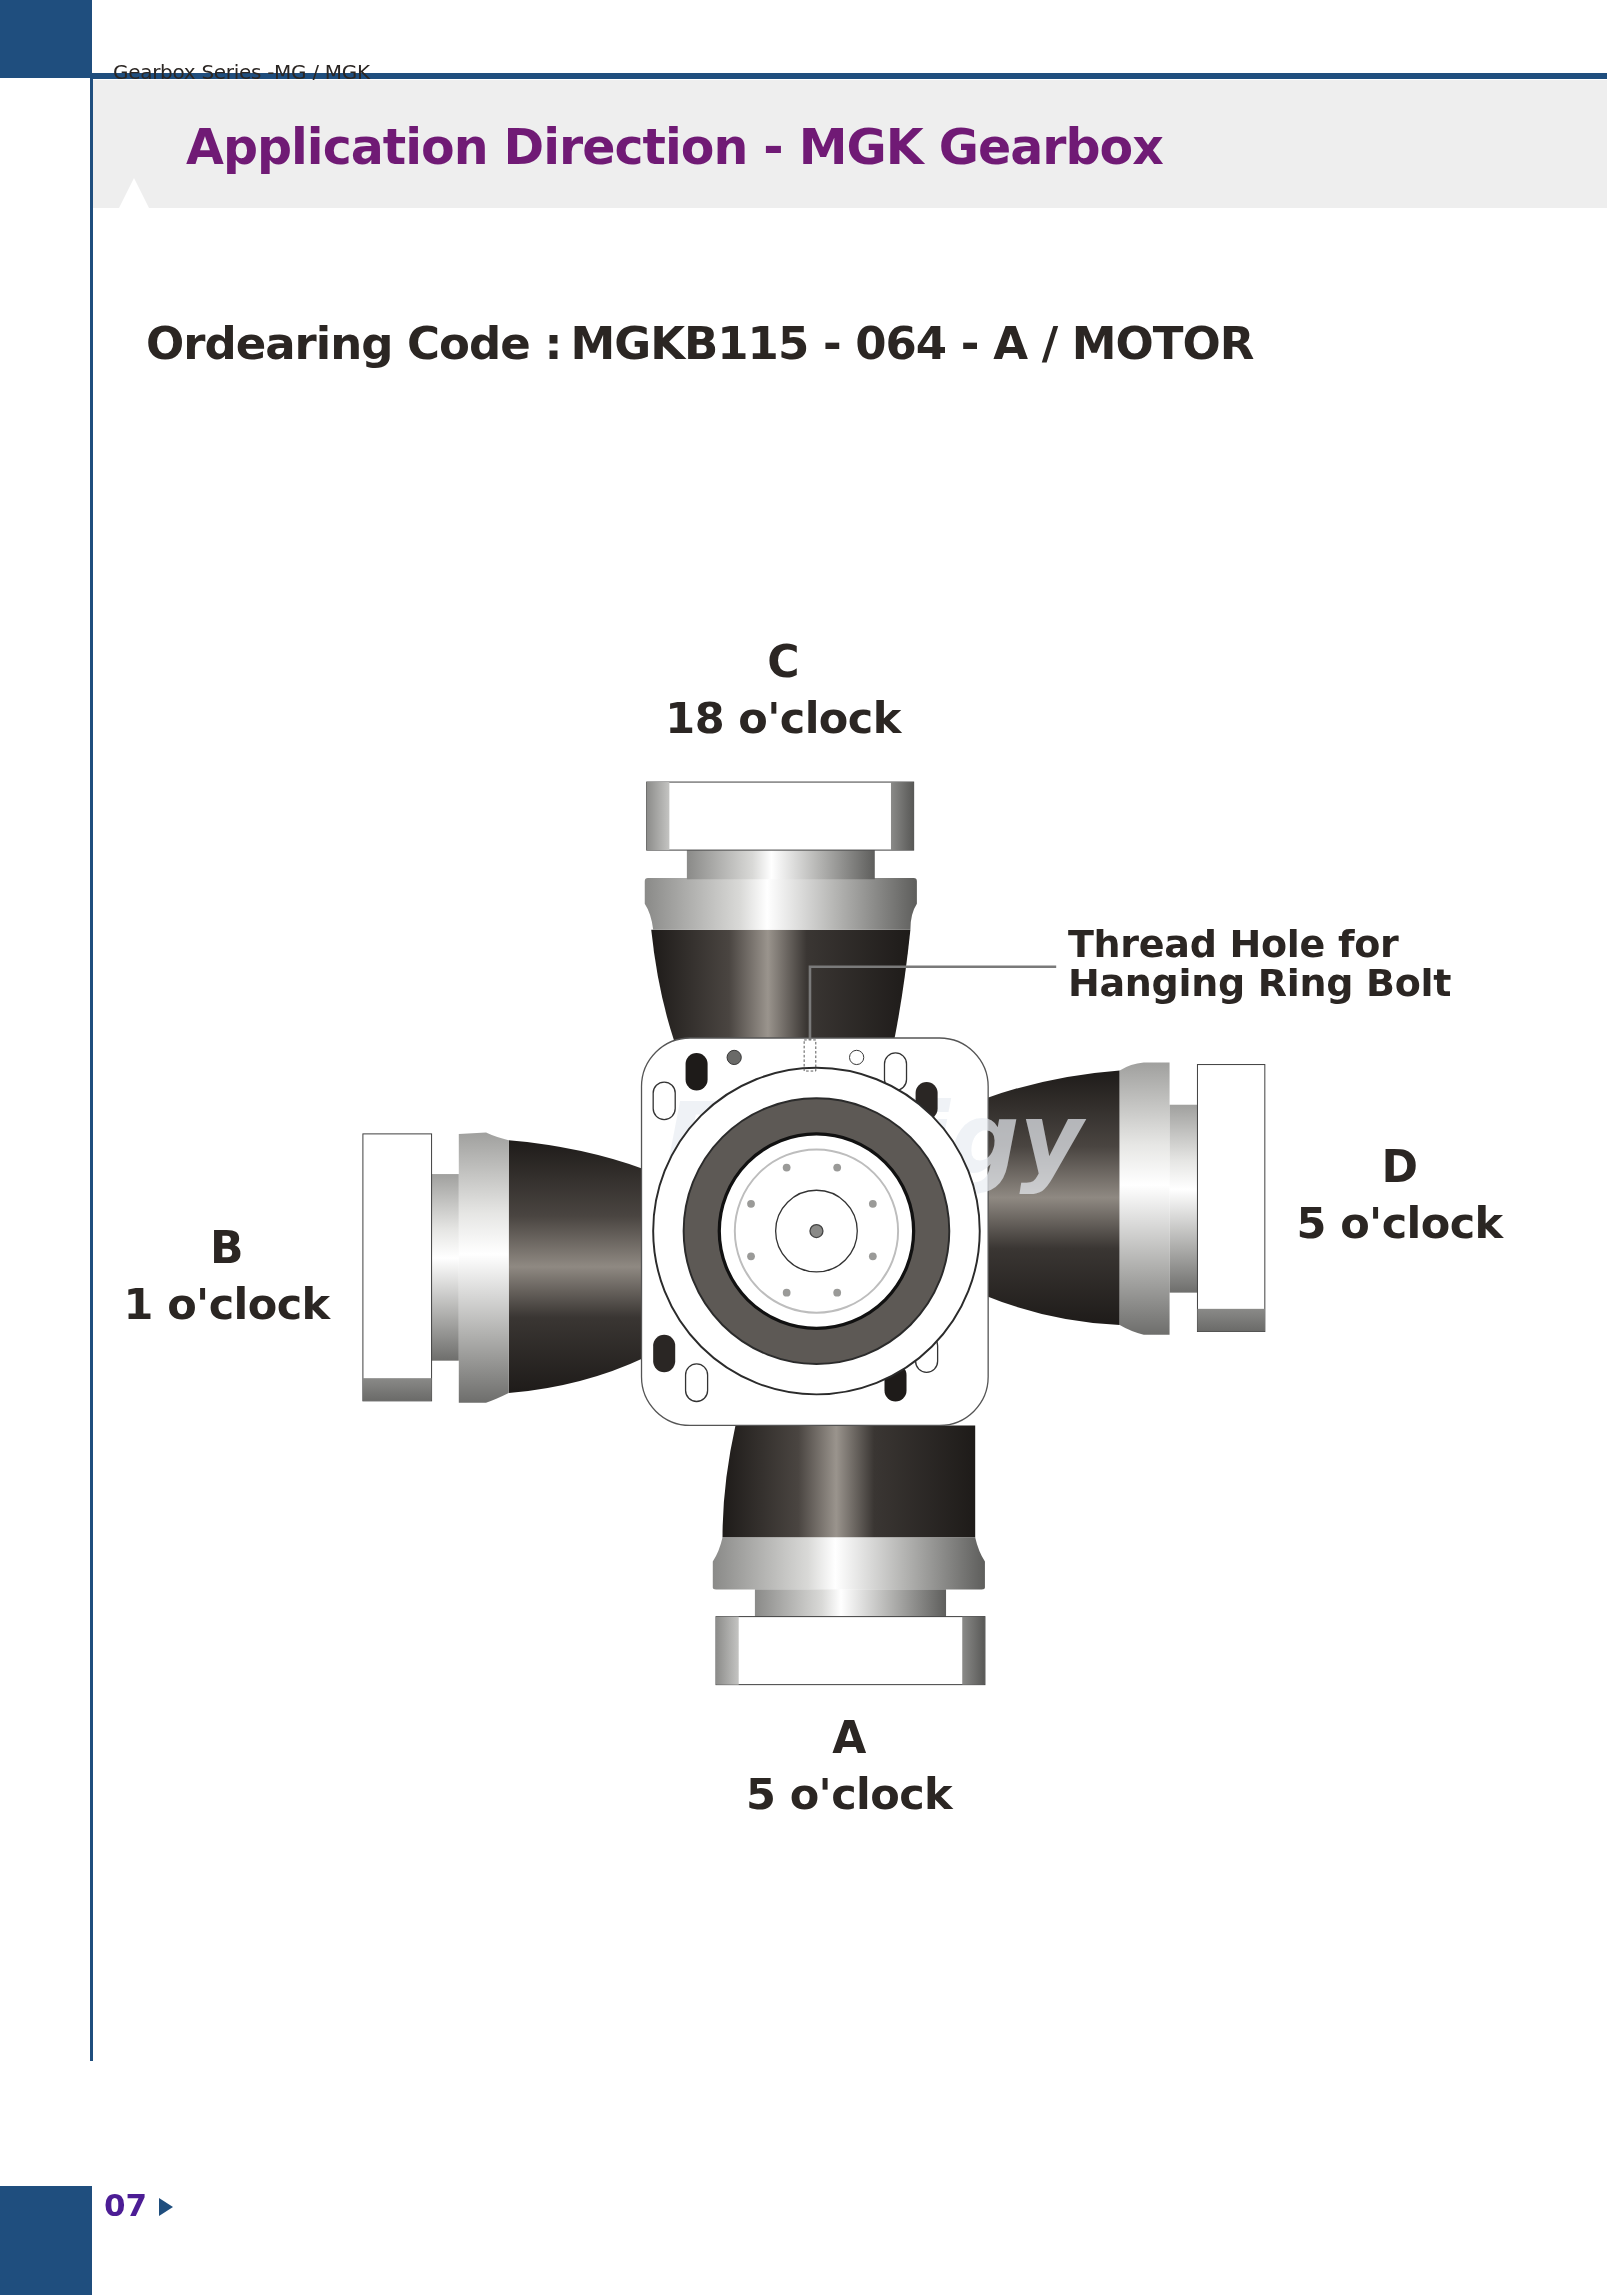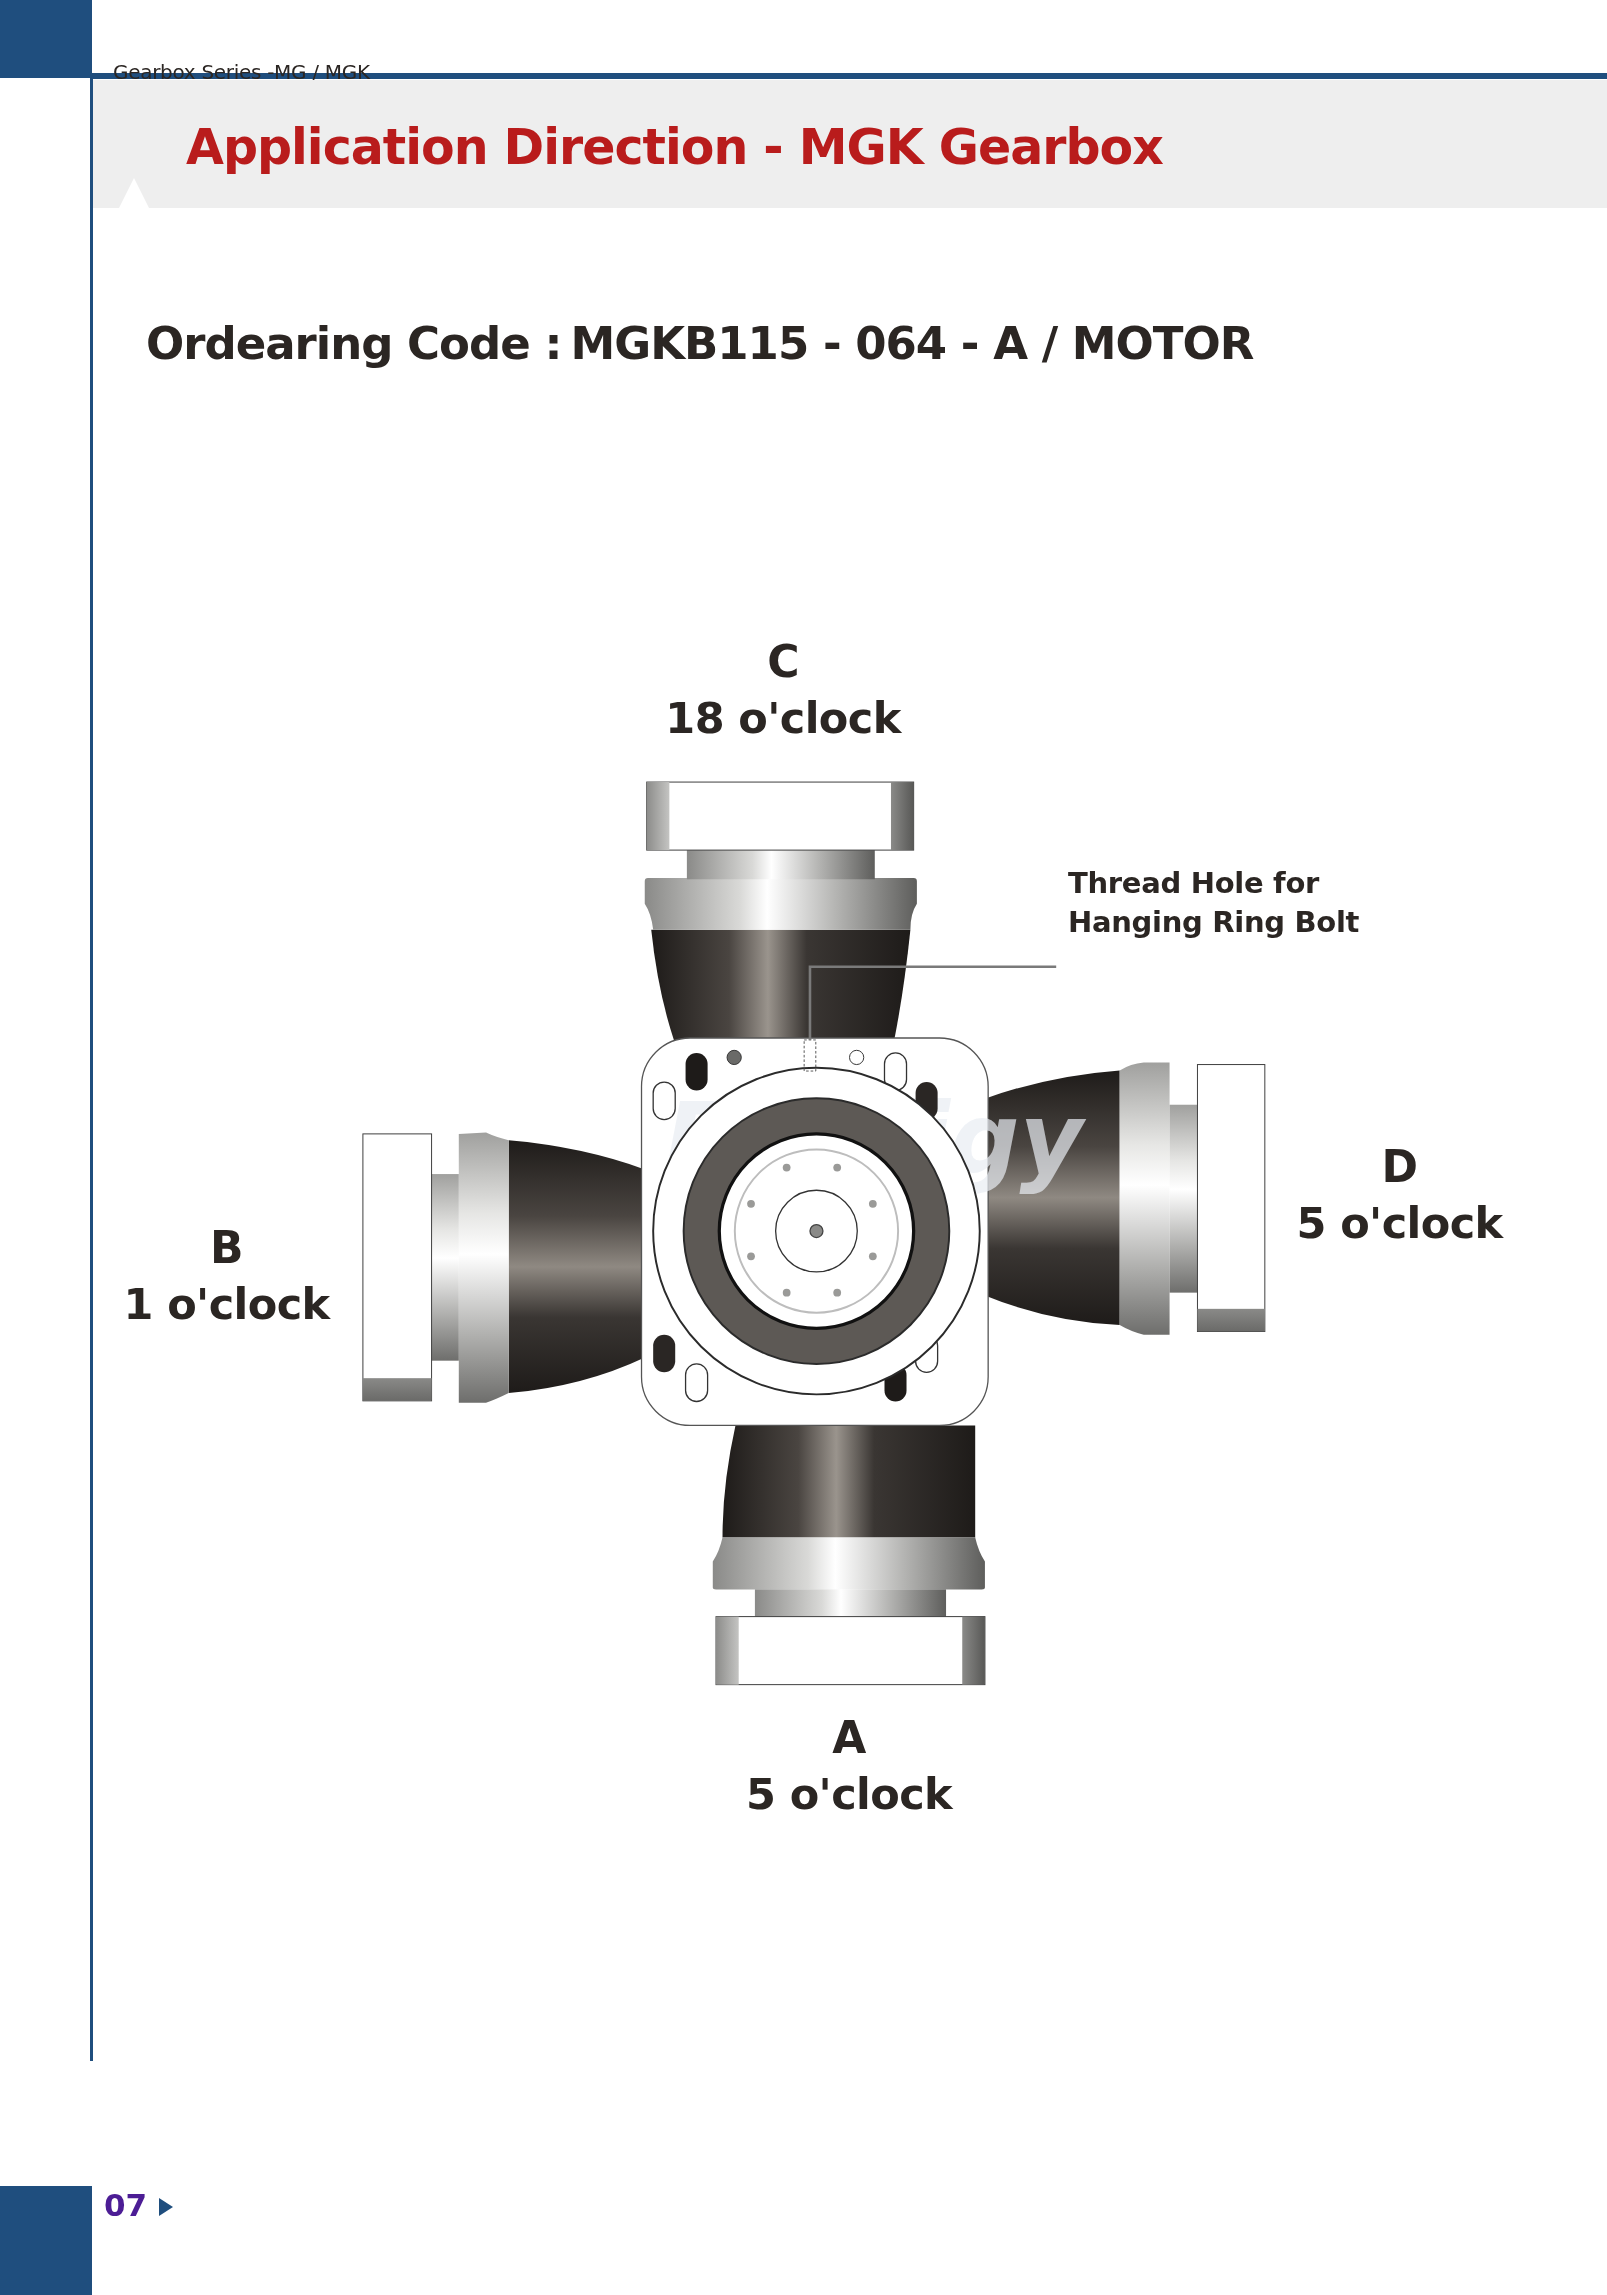--- a/index.html
+++ b/index.html
@@ -20,21 +20,21 @@
     }
     .left-rule { left: 90px; top: 78px; width: 3.2px; height: 1983px; background: #1f4e7e; }
     .title-banner { left: 93px; top: 80px; width: 1514px; height: 128px; background: #eeeeee; }
     .banner-notch {
       left: 119px; top: 178px; width: 0; height: 0;
       border-left: 15px solid transparent; border-right: 15px solid transparent;
       border-bottom: 30px solid #ffffff;
     }
     .page-title {
       left: 186px; top: 115px; font-size: 49px; line-height: 65px; font-weight: bold;
-      color: #b91c1c; white-space: nowrap; letter-spacing: -1px;
+      color: #701a75; white-space: nowrap; letter-spacing: -1px;
       font-family: "DejaVu Sans", sans-serif;
     }
 
     
     .order-code {
       left: 127px; top: 315px; font-size: 45px; line-height: 58px; font-weight: bold;
       color: #2b2623; white-space: nowrap; letter-spacing: -1px;
       font-family: "DejaVu Sans", sans-serif;
       margin-left: 19px;
     }
@@ -42,21 +42,21 @@
 
     
     .dir-label {
       text-align: center; font-weight: bold; color: #2b2623; white-space: nowrap;
       font-family: "DejaVu Sans", sans-serif; letter-spacing: -0.6px;
     }
     .dir-letter { display: block; font-size: 44px; line-height: 56px; }
     .dir-clock { display: block; font-size: 43px; line-height: 57px; }
 
     .callout {
-      left: 1068px; top: 864px; font-size: 29px; line-height: 39px; font-weight: bold;
+      left: 1068px; top: 925px; font-size: 38px; line-height: 39px; font-weight: bold;
       color: #2b2623; white-space: nowrap; letter-spacing: -0.3px;
       font-family: "DejaVu Sans", sans-serif;
     }
 
     
     .corner-block-bottom { left: 0; top: 2186px; width: 92px; height: 110px; background: #1f4e7e; }
     .page-number {
       left: 104px; top: 2184px; font-size: 31px; line-height: 43px; font-weight: bold;
       color: #4c1d95; font-family: "DejaVu Sans", sans-serif;
     }

